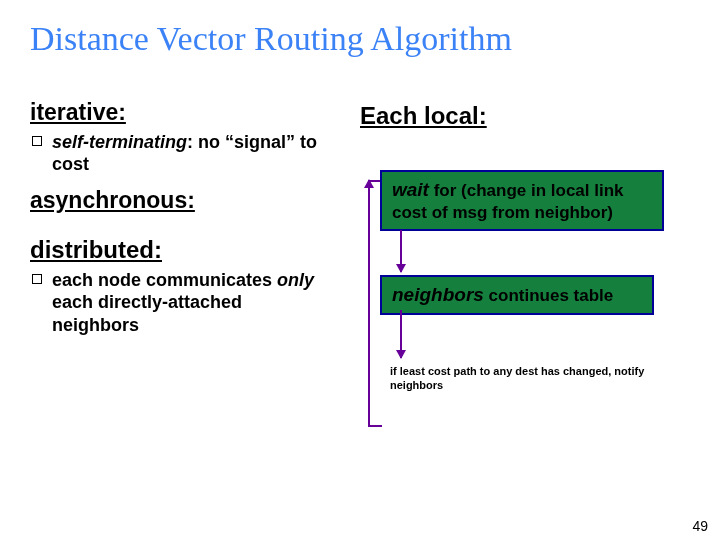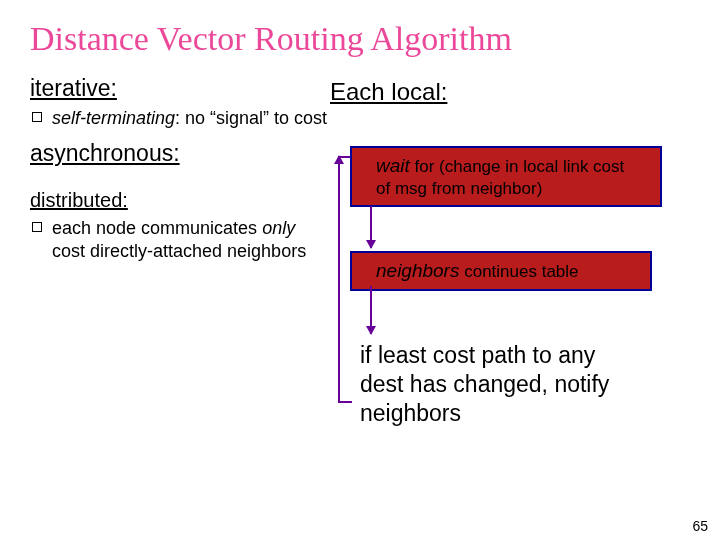--- a/index.html
+++ b/index.html
@@ -15,45 +15,47 @@
   .slide {
     position: relative;
     width: 720px;
     height: 540px;
     box-sizing: border-box;
     padding: 20px 30px 10px 30px;
   }
   .title {
     font-family: Garamond, "Times New Roman", Times, serif;
     font-size: 34px;
-    color: #ec4899;
-    margin: 0 0 12px 0;
+    color: #3b82f6;
+    margin: 0 0 36px 0;
     font-weight: normal;
   }
   .cols {
     display: flex;
+    gap: 30px;
+    font-weight: bold;
   }
   .col-left {
     flex: 0 0 300px;
     font-family: "Comic Sans MS", "Comic Sans", cursive, sans-serif;
     font-size: 18px;
     line-height: 1.25;
   }
   .col-right {
     flex: 1;
     font-family: Arial, Helvetica, sans-serif;
     font-size: 18px;
   }
   .heading {
     font-size: 23px;
     text-decoration: underline;
     margin: 4px 0 4px 0;
   }
   .heading-small {
-    font-size: 20px;
+    font-size: 24px;
     text-decoration: underline;
     margin: 20px 0 4px 0;
   }
   .bullet-list {
     list-style: none;
     padding: 0;
     margin: 0 0 10px 0;
   }
   .bullet-list li {
     position: relative;
@@ -79,35 +81,35 @@
     margin: 8px 0 20px 0;
   }
   .diagram {
     position: relative;
     width: 300px;
     height: 320px;
   }
   .box {
     position: absolute;
     border: 2px solid #000099;
-    padding: 6px 24px;
+    padding: 6px 10px;
     width: 260px;
-    background: #b91c1c;
+    background: #15803d;
     font-size: 17px;
     line-height: 1.25;
   }
   .box .emph {
     font-style: italic;
     font-size: 19px;
   }
   .nobox {
     position: absolute;
     width: 260px;
     padding: 0 10px;
-    font-size: 23px;
+    font-size: 11px;
     line-height: 1.25;
   }
   .arrow {
     position: absolute;
     width: 2px;
     background: #660099;
   }
   .arrow::after {
     content: "";
     position: absolute;
@@ -155,21 +157,21 @@
 
       <div class="heading">iterative:</div>
       <ul class="bullet-list">
         <li><span class="italic">self-terminating</span><span>: no “signal” to cost</span></li>
       </ul>
 
       <div class="heading">asynchronous:</div>
 
       <div class="heading-small">distributed:</div>
       <ul class="bullet-list">
-        <li><span>each node communicates </span><span class="italic">only</span><span> cost directly-attached neighbors</span></li>
+        <li><span>each node communicates </span><span class="italic">only</span><span> each directly-attached neighbors</span></li>
       </ul>
     </div>
 
     <div class="col-right">
       <div class="right-heading">Each local:</div>
 
       <div class="diagram">
 
         <div class="arrow-up" style="left: 8px; top: 30px; height: 245px;"></div>
 
@@ -189,14 +191,14 @@
           <span>if least cost path to any dest has changed, </span><span class="emph2">notify</span><span> neighbors</span>
         </div>
 
         <div style="position:absolute; left:8px; top:275px; width:14px; height:2px; background:#660099;"></div>
 
         <div style="position:absolute; left:8px; top:30px; width:12px; height:2px; background:#660099;"></div>
       </div>
     </div>
   </div>
 
-  <div class="footer-num">65</div>
+  <div class="footer-num">49</div>
 </div>
 
 </body></html>

